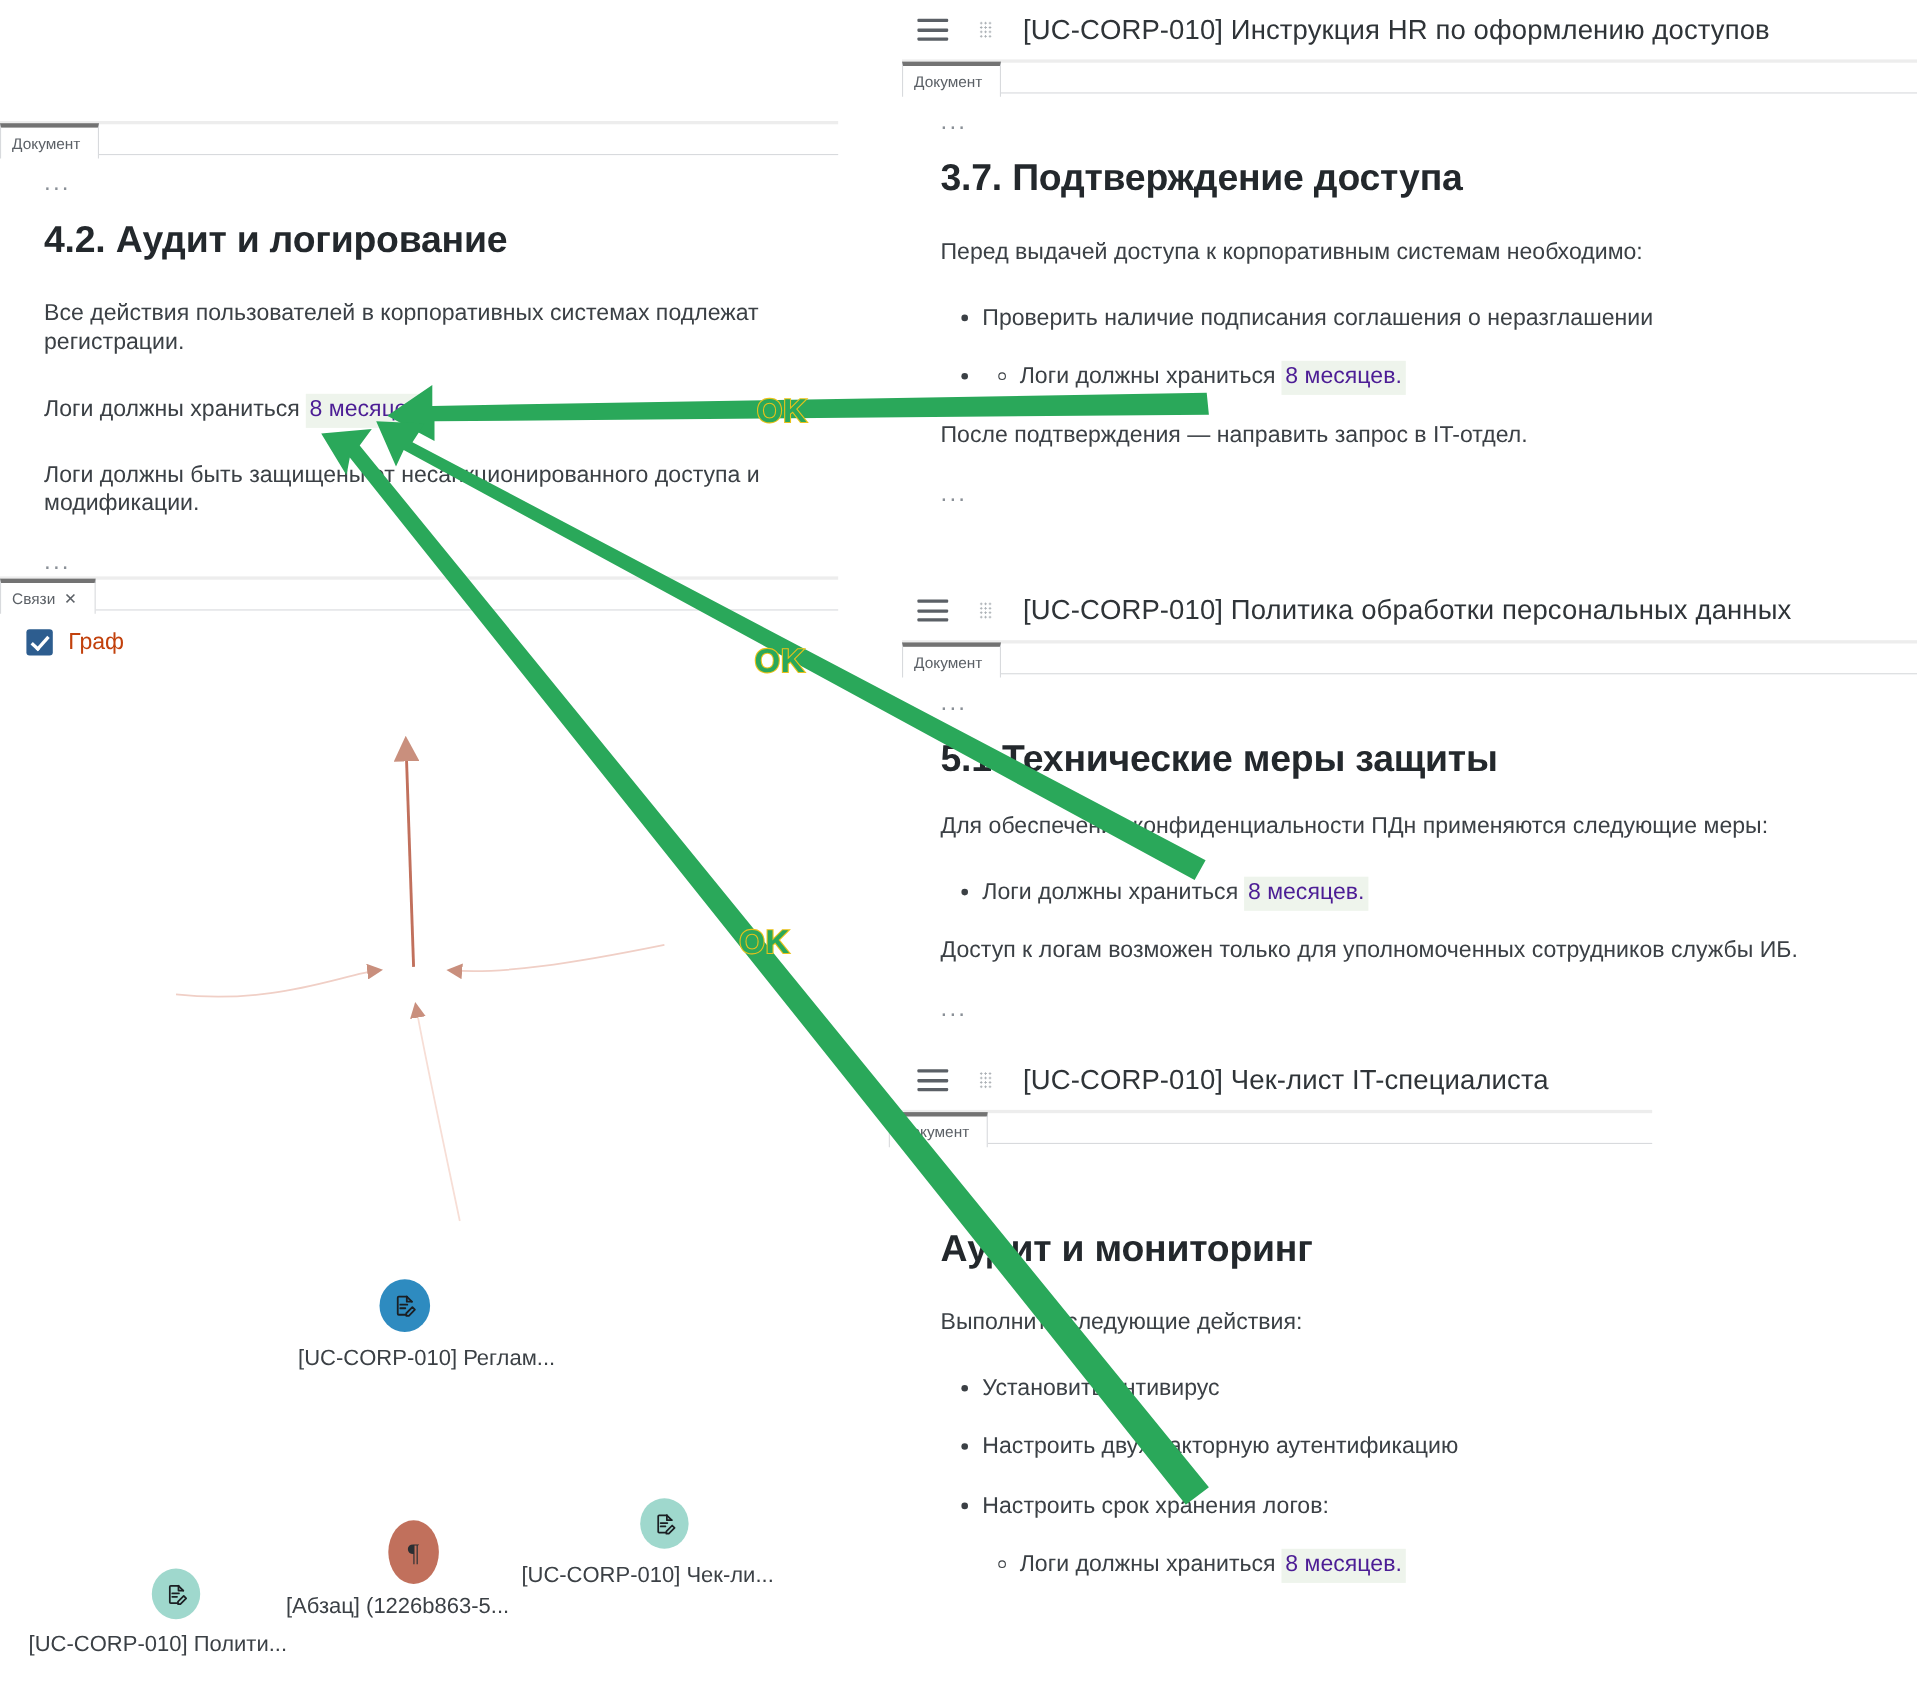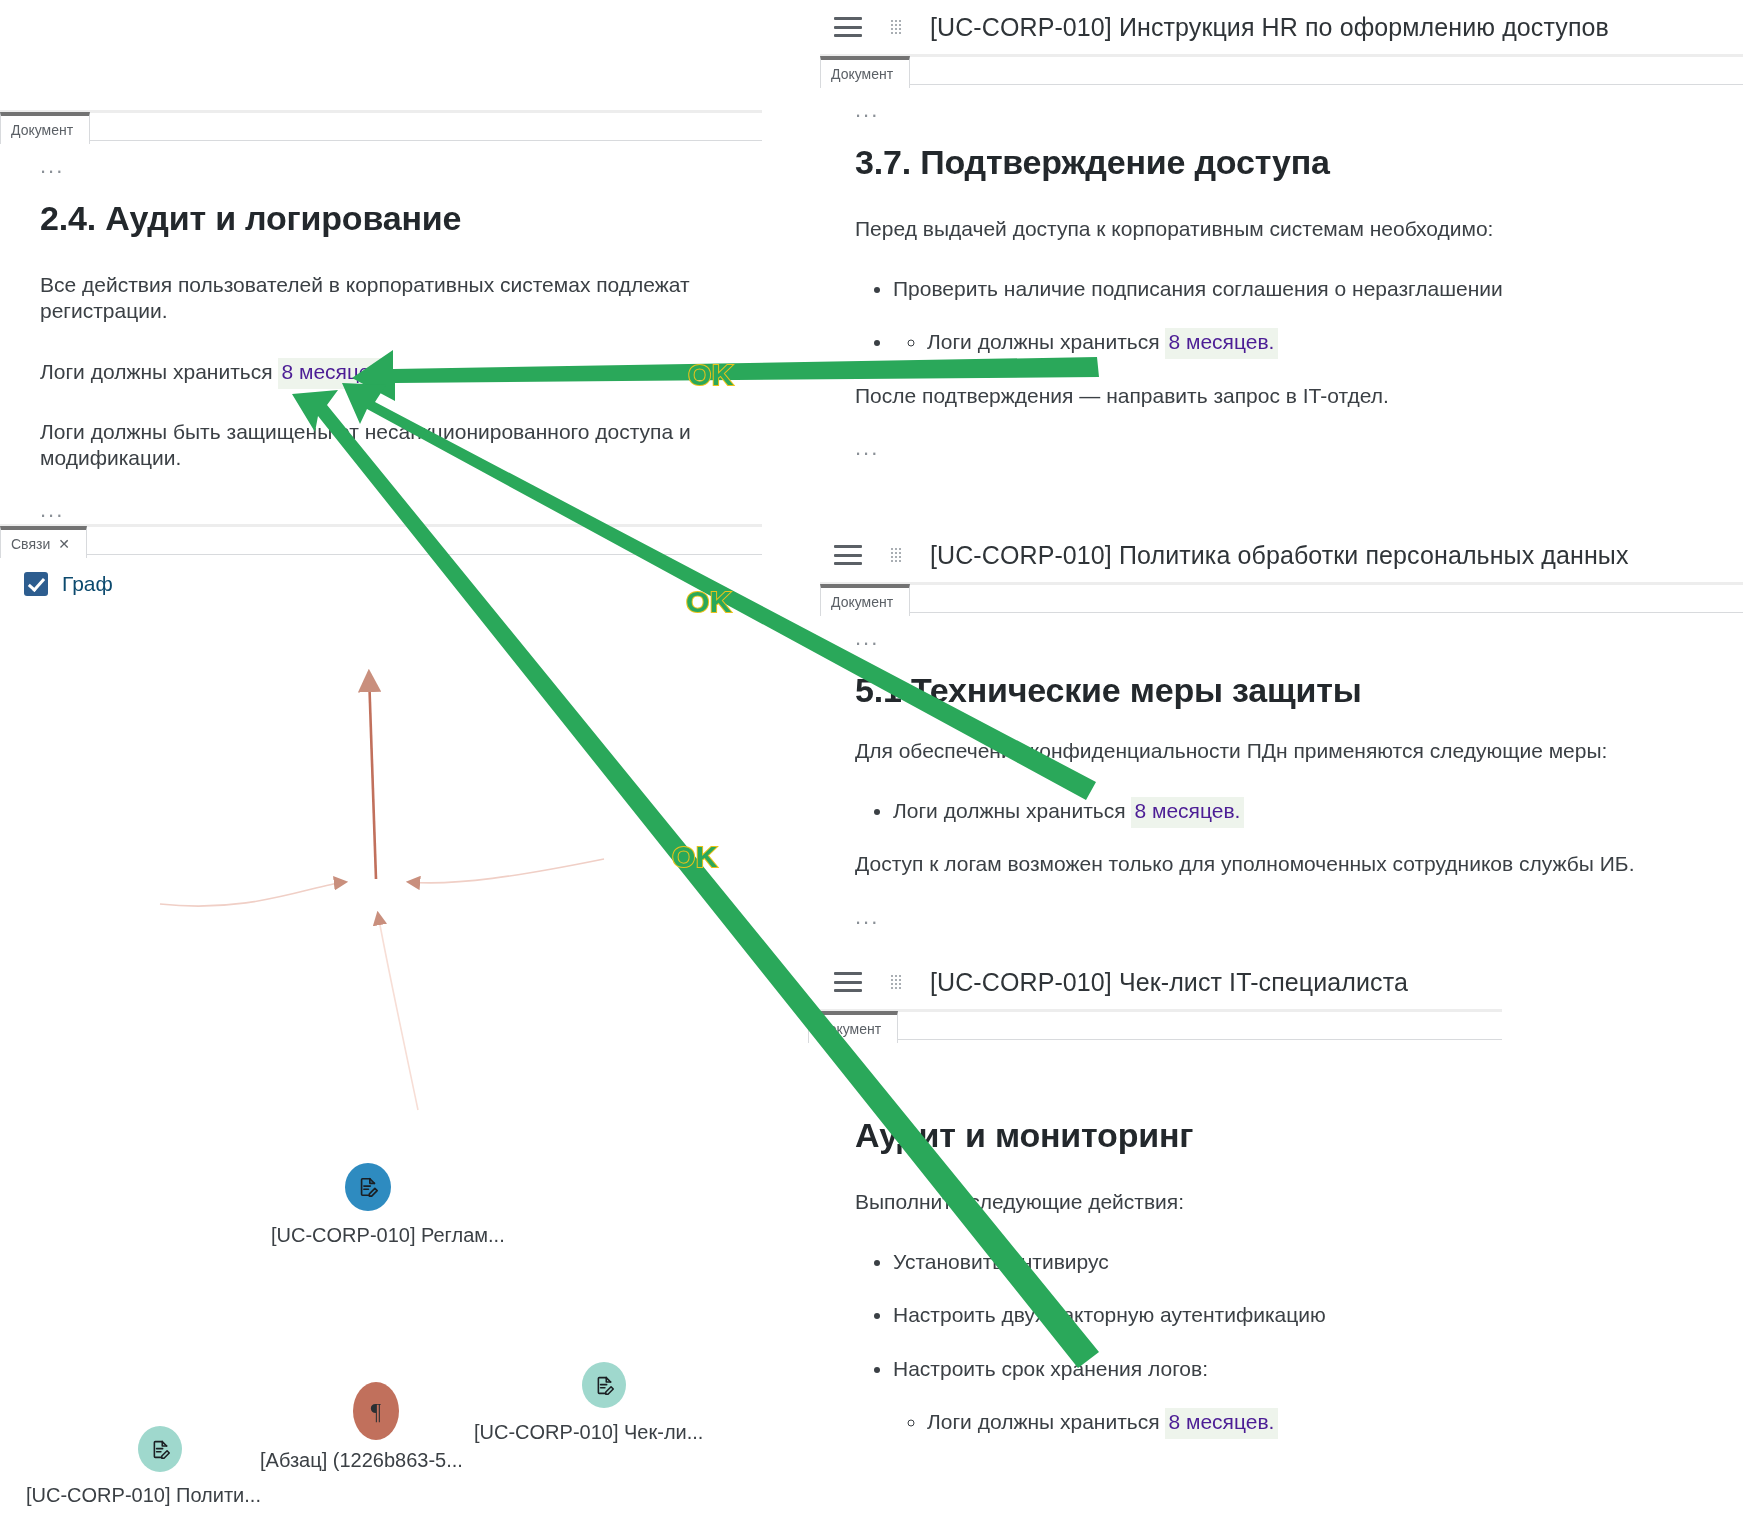--- a/index.html
+++ b/index.html
@@ -33,21 +33,21 @@
   ul.bl li{font-size:21px;color:#3b4045;margin:0 0 28px 0;line-height:1.2;}
   ul.bl ul{list-style:circle;margin:28px 0 0 0;padding-left:34px;}
   .hl{background:#eef4ec;padding:2px 4px 6px 3px;color:#4c1d95;box-decoration-break:clone;}
 
   
   .graph-area{position:absolute;left:0;top:0;width:100%;height:100%;}
   .chk-row{position:absolute;left:24px;top:572px;display:flex;align-items:center;gap:14px;}
   .chk{width:24px;height:24px;border-radius:3px;background:#2d5d8f;position:relative;}
   .chk:after{content:"";position:absolute;left:8px;top:3px;width:6px;height:13px;
     border:solid #fff;border-width:0 3px 3px 0;transform:rotate(42deg);}
-  .chk-label{font-size:21px;color:#0c4a6e;}
+  .chk-label{font-size:21px;color:#c2410c;}
   .node{position:absolute;border-radius:50%;display:flex;align-items:center;justify-content:center;}
   .node svg{display:block;}
   .nlabel{position:absolute;font-size:20px;color:#3b4045;white-space:nowrap;}
   .nlabel.bold{font-weight:400;margin-left:38px;}
 
   
   .anno{position:absolute;left:0;top:0;width:1743px;height:1529px;pointer-events:none;}
   .ok{position:absolute;font-size:30px;font-weight:700;color:#2aa85a;
       -webkit-text-stroke:2px #e8c21a;paint-order:stroke fill;letter-spacing:.5px;}
 </style>
@@ -55,21 +55,21 @@
 <body>
 
 <div class="panel" style="left:0;top:110px;width:762px;height:410px;">
   <div class="tabstrip">
     <div class="tab">
       <span>Документ</span>
     </div>
   </div>
   <div class="body-wrap" style="padding-left:40px;padding-right:20px;">
     <div class="ellipsis">...</div>
-    <h2 class="sec">2.4. Аудит и логирование</h2>
+    <h2 class="sec">4.2. Аудит и логирование</h2>
     <p class="par">Все действия пользователей в корпоративных системах подлежат регистрации.</p>
     <p class="par">
       <span>Логи должны храниться </span><span class="hl">8 месяцев.</span>
     </p>
     <p class="par">Логи должны быть защищены от несанкционированного доступа и модификации.</p>
     <div class="ellipsis">...</div>
   </div>
 </div>
 
 <div class="panel" style="left:0;top:524px;width:762px;height:1005px;">

